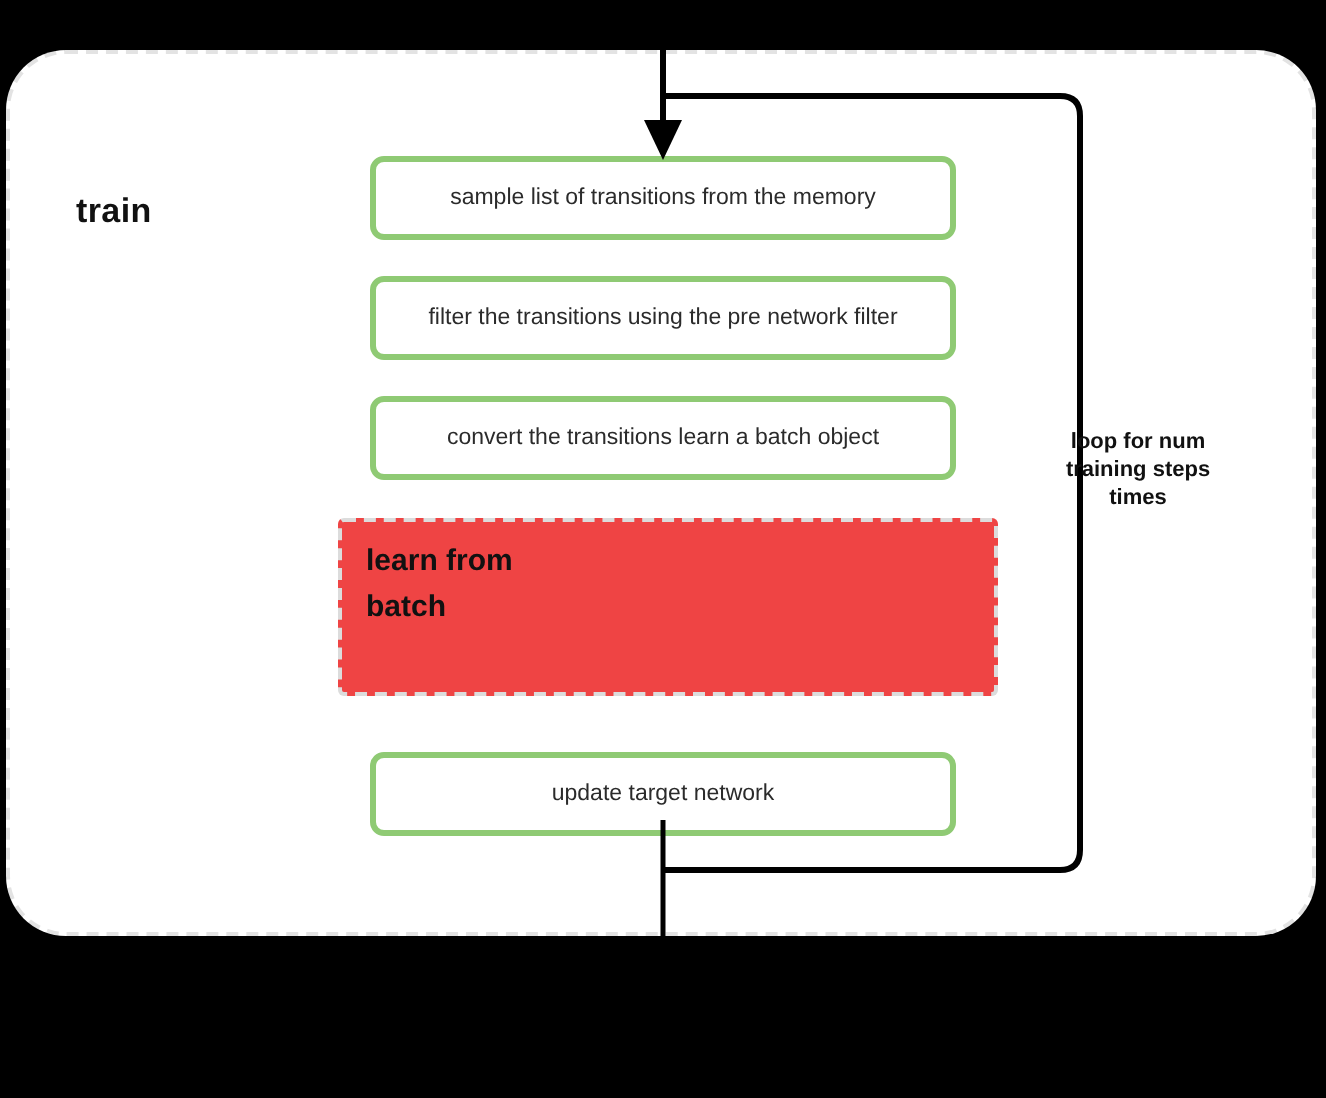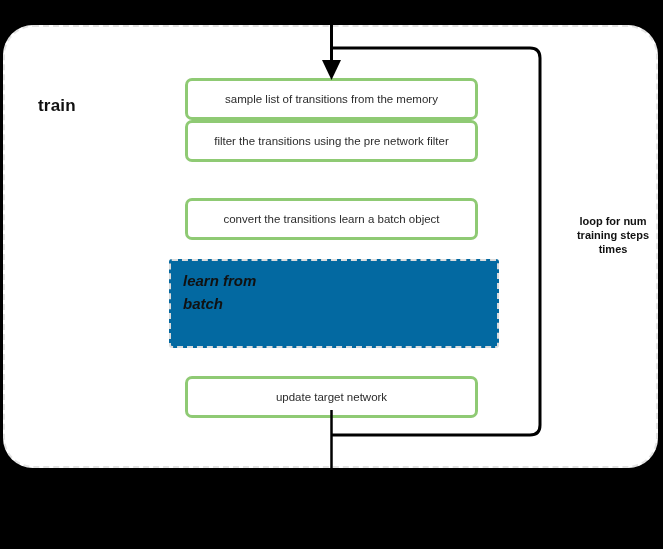--- a/index.html
+++ b/index.html
@@ -55,36 +55,35 @@
     justify-content: center;
   }
   .step-box .step-label {
     font-size: 11.5px;
     color: #2b2b2b;
     text-align: center;
     line-height: 14px;
     padding: 0 8px;
   }
   #step-sample   { top: 78px;  }
-  #step-filter   { top: 120px; }
+  #step-filter   { top: 138px; }
   #step-convert  { top: 198px; }
   #step-update   { top: 376px; }
 
   
   #learn-from-batch {
     position: absolute;
     left: 169px;
     top: 259px;
     width: 330px;
     height: 89px;
     box-sizing: border-box;
-    background: #0369a1;
+    background: #ef4444;
     border: 2px dashed #dcdcdc;
     border-radius: 3px;
-    font-style: italic;
   }
   #learn-from-batch .sub-title {
     position: absolute;
     left: 12px;
     top: 8px;
     font-size: 15px;
     font-weight: bold;
     color: #111111;
     line-height: 23px;
     width: 120px;
@@ -106,21 +105,20 @@
     position: absolute;
     left: 528px;
     top: 214px;
     width: 82px;
     font-size: 11px;
     font-weight: bold;
     color: #111111;
     text-align: center;
     line-height: 14px;
     white-space: pre-line;
-    margin-left: 44px;
   }
 </style>
 </head>
 <body>
 
 <div id="train-container"></div>
 
 <div id="train-title">train</div>
 
 <div class="step-box" id="step-sample">

